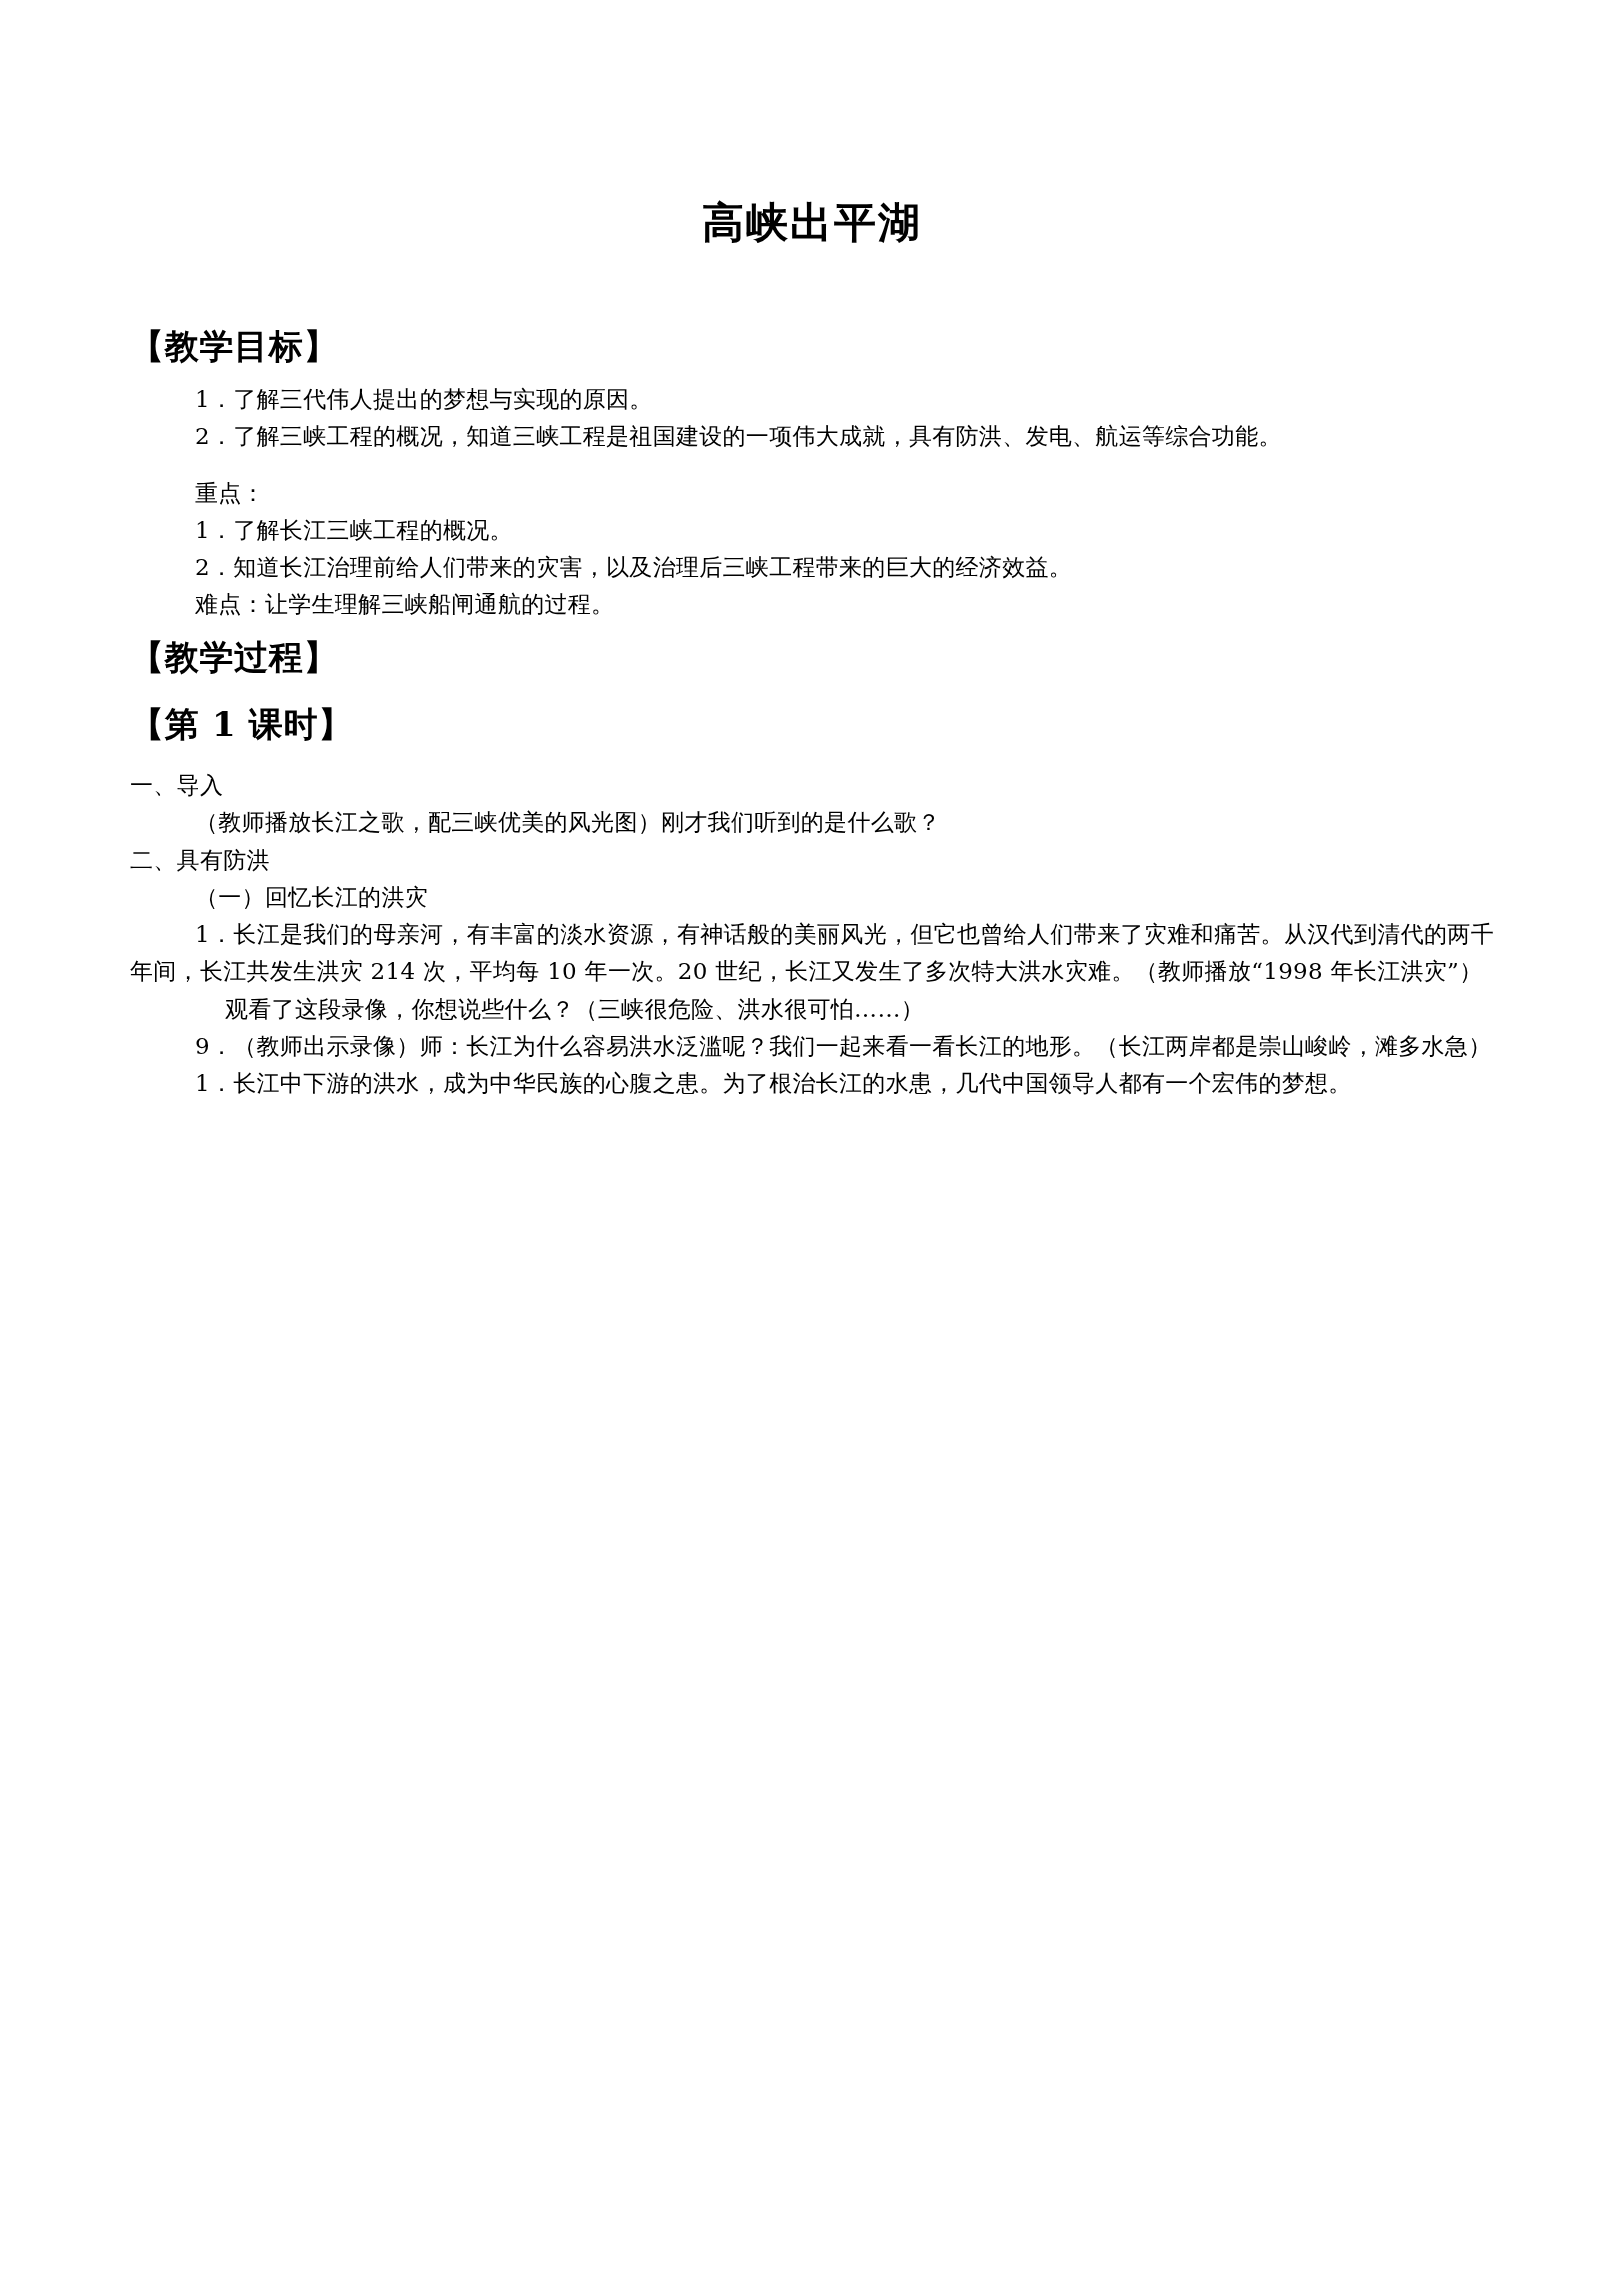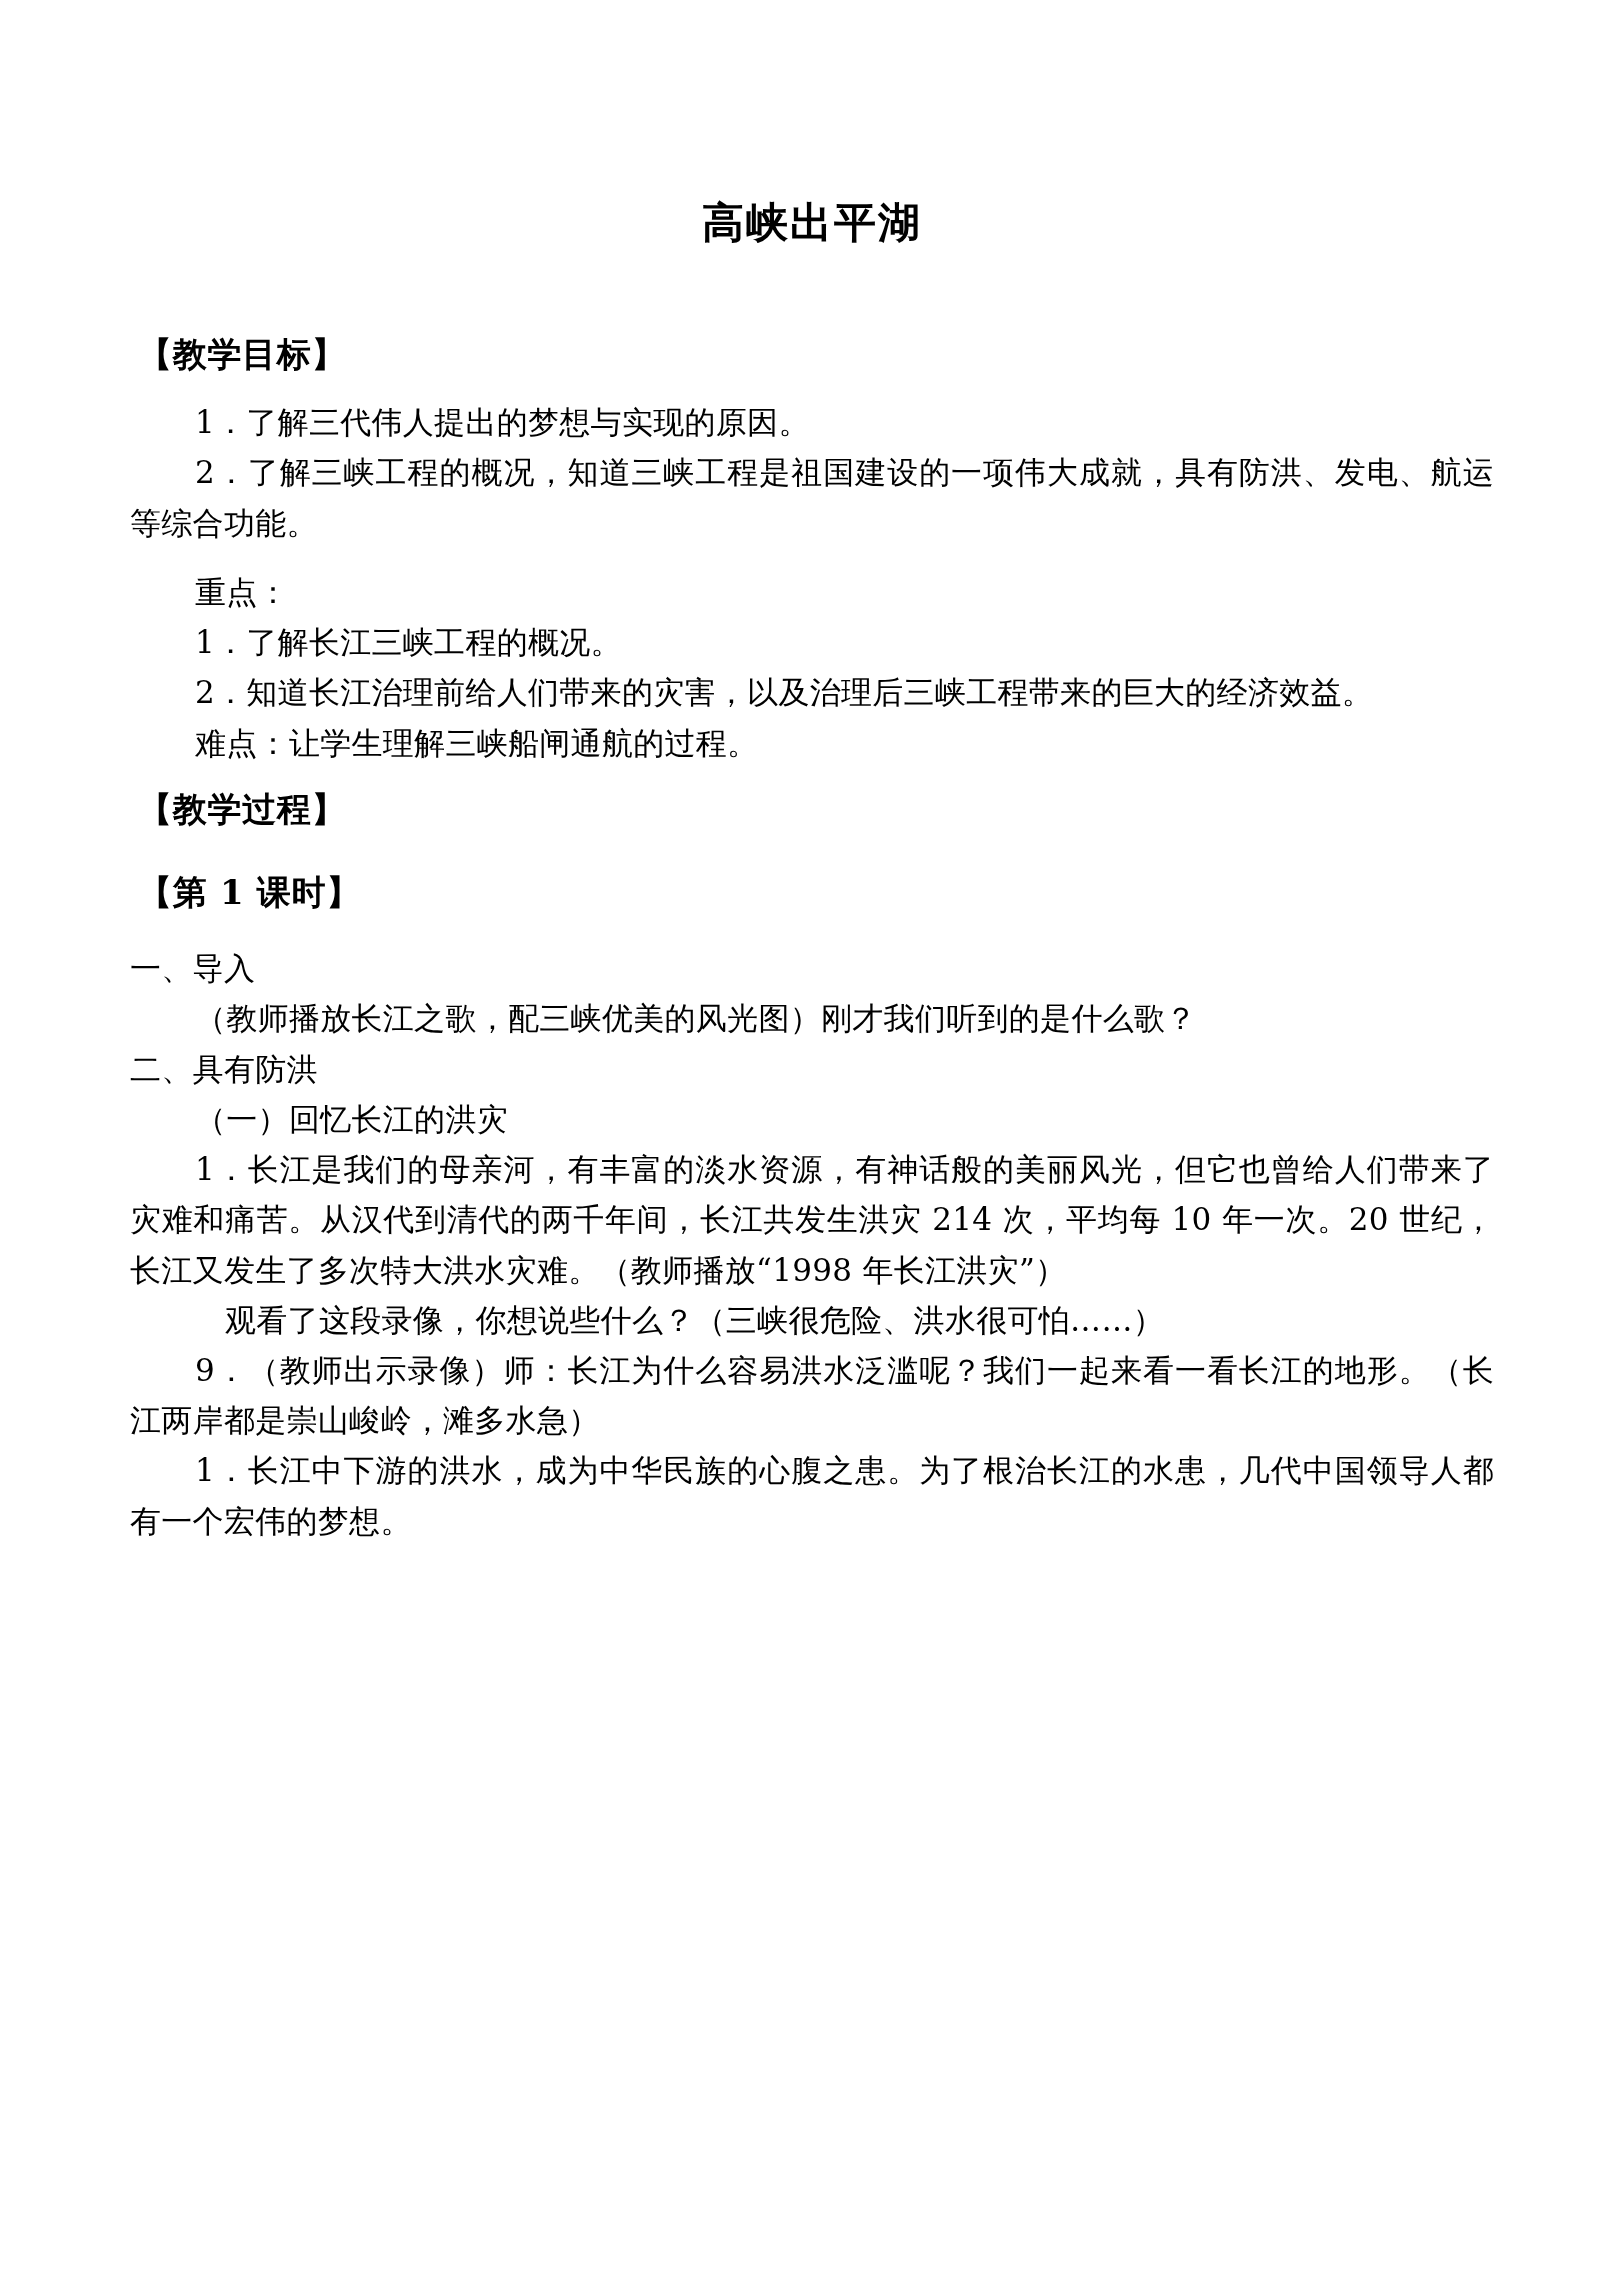--- a/index.html
+++ b/index.html
@@ -31,25 +31,25 @@
     letter-spacing: 2px;
     margin-top: 198px;
     margin-bottom: 0;
     line-height: 1.2;
     font-family: "DejaVu Serif", "Liberation Serif", serif;
   }
   .section-heading {
     font-size: 34px;
     font-weight: bold;
     line-height: 1.45;
-    margin: 8px;
+    margin: 0;
     letter-spacing: 0.7px;
   }
   .para {
-    font-size: 31px;
+    font-size: 23px;
     line-height: 1.62;
     margin: 0;
     text-align: justify;
     text-justify: inter-ideograph;
     letter-spacing: 0.3px;
   }
   .indent2 {
     text-indent: 65px;
   }
   .indent3 {

